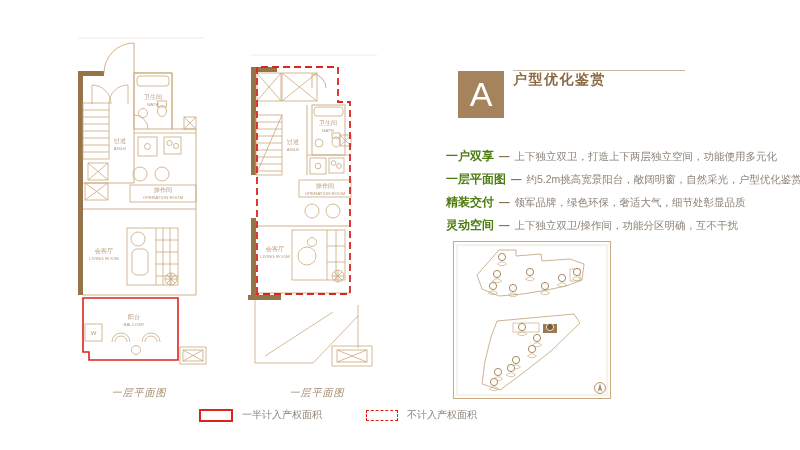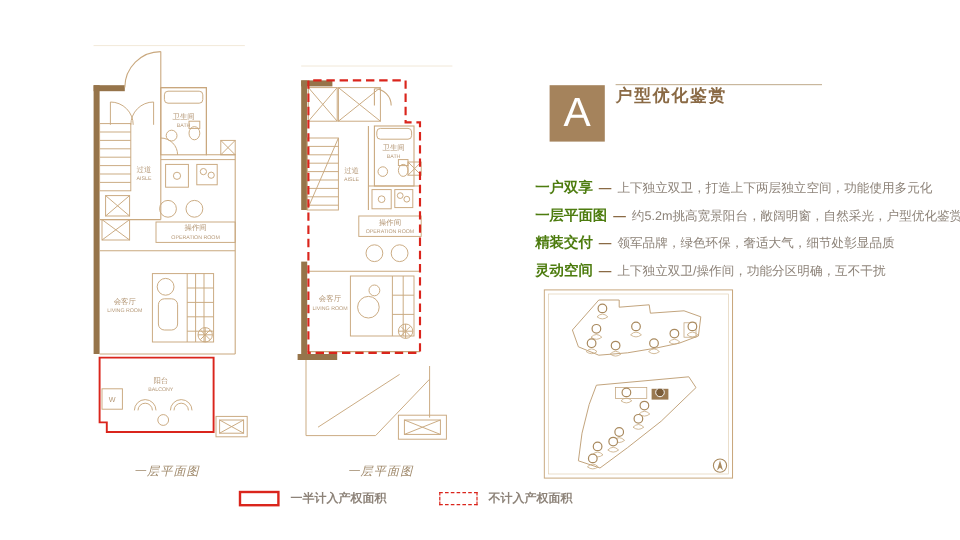--- a/index.html
+++ b/index.html
@@ -27,21 +27,21 @@
   .subtitle{margin:0 0 0 0;font-size:14px;font-weight:bold;color:#8a6a45;letter-spacing:1.5px;}
 
   .features{position:absolute;left:446px;top:148px;margin:0;padding:0;list-style:none;width:350px;}
   .features li{margin:0 0 6px 0;font-size:10.5px;color:#8d8379;white-space:nowrap;}
   .features .kw{font-size:12px;font-weight:bold;color:#4d7c0f;}
   .features .dash{color:#8a6a45;margin:0 5px;font-weight:bold;}
 
   .siteplan{position:absolute;left:453px;top:241px;width:158px;height:158px;}
 
   
-  .legend{position:absolute;left:199px;top:408px;display:flex;align-items:center;font-weight:bold;}
+  .legend{position:absolute;left:199px;top:408px;display:flex;align-items:center;}
   .legend .swatch{display:inline-block;width:30px;height:9px;}
   .legend .solid{border:2px solid #da251c;}
   .legend .dashed{border:1.6px dashed #da251c;}
   .legend .lab{font-size:10px;color:#8d8379;margin-left:9px;}
   .legend .gap{width:44px;}
 </style>
 </head>
 <body>
 
 <div class="canvas">

